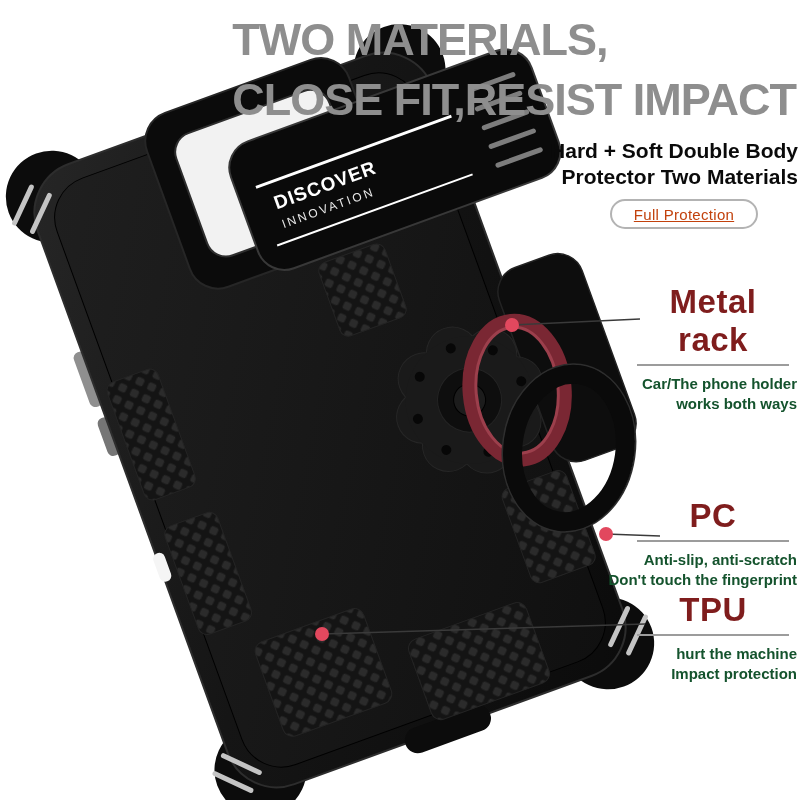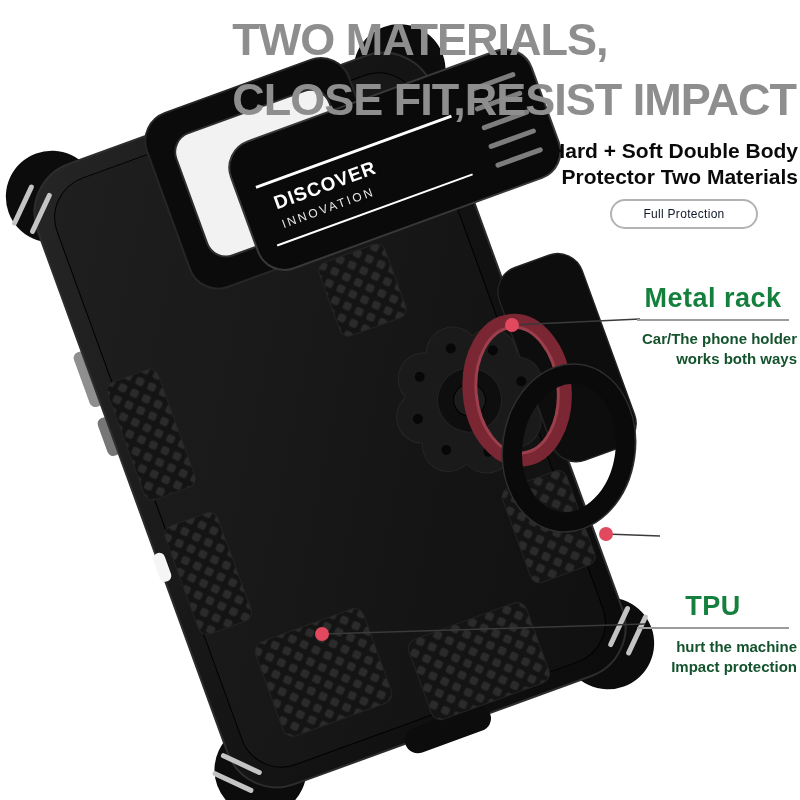--- a/index.html
+++ b/index.html
@@ -15,29 +15,29 @@
     font-size:45px; line-height:60px; letter-spacing:-1px; white-space:nowrap;
   }
   .subtitle {
     position:absolute; top:138px; right:2px; z-index:2;
     text-align:right; font-weight:bold; color:#0a0a0a;
     font-size:21px; line-height:26px; white-space:nowrap;
   }
   .badge {
     position:absolute; top:199px; left:610px; width:148px; height:30px; z-index:2;
     border:2px solid #b3b3b3; border-radius:16px;
-    color:#0f172a; font-size:12px; letter-spacing:.3px;
-    display:flex; align-items:center; justify-content:center; background:transparent;
+    color:#c2410c; font-size:15px; letter-spacing:.3px;
+    display:flex; align-items:center; justify-content:center; background:transparent;text-decoration:underline;
   }
   .callout { position:absolute; width:212px; z-index:2; }
   .callout .title-wrap {
     width:152px; margin-left:auto; margin-right:8px;
     text-align:center; border-bottom:2px solid #9c9c9c; padding-bottom:5px;
   }
-  .callout .title { font-size:27px; font-weight:bold; color:#15803d; letter-spacing:.5px; }
+  .callout .title { font-size:33px; font-weight:bold; color:#7f1d1d; letter-spacing:.5px; }
   .callout .desc { margin-top:8px; text-align:right; font-size:15px; font-weight:bold; color:#14532d; line-height:20px; }
   #co-metal { left:585px; top:283px; }
   #co-pc    { left:585px; top:497px; }
   #co-tpu   { left:585px; top:591px; }
 </style>
 </head>
 <body>
 
 <div class="stage">
 
@@ -180,20 +180,29 @@
   <div class="callout" id="co-metal">
     <div class="title-wrap">
       <span class="title">Metal rack</span>
     </div>
     <div class="desc">
       <div>Car/The phone holder</div>
       <div>works both ways</div>
     </div>
   </div>
 
+  <div class="callout" id="co-pc">
+    <div class="title-wrap">
+      <span class="title">PC</span>
+    </div>
+    <div class="desc">
+      <div>Anti-slip, anti-scratch</div>
+      <div>Don't touch the fingerprint</div>
+    </div>
+  </div>
 
   <div class="callout" id="co-tpu">
     <div class="title-wrap">
       <span class="title">TPU</span>
     </div>
     <div class="desc">
       <div>hurt the machine</div>
       <div>Impact protection</div>
     </div>
   </div>

